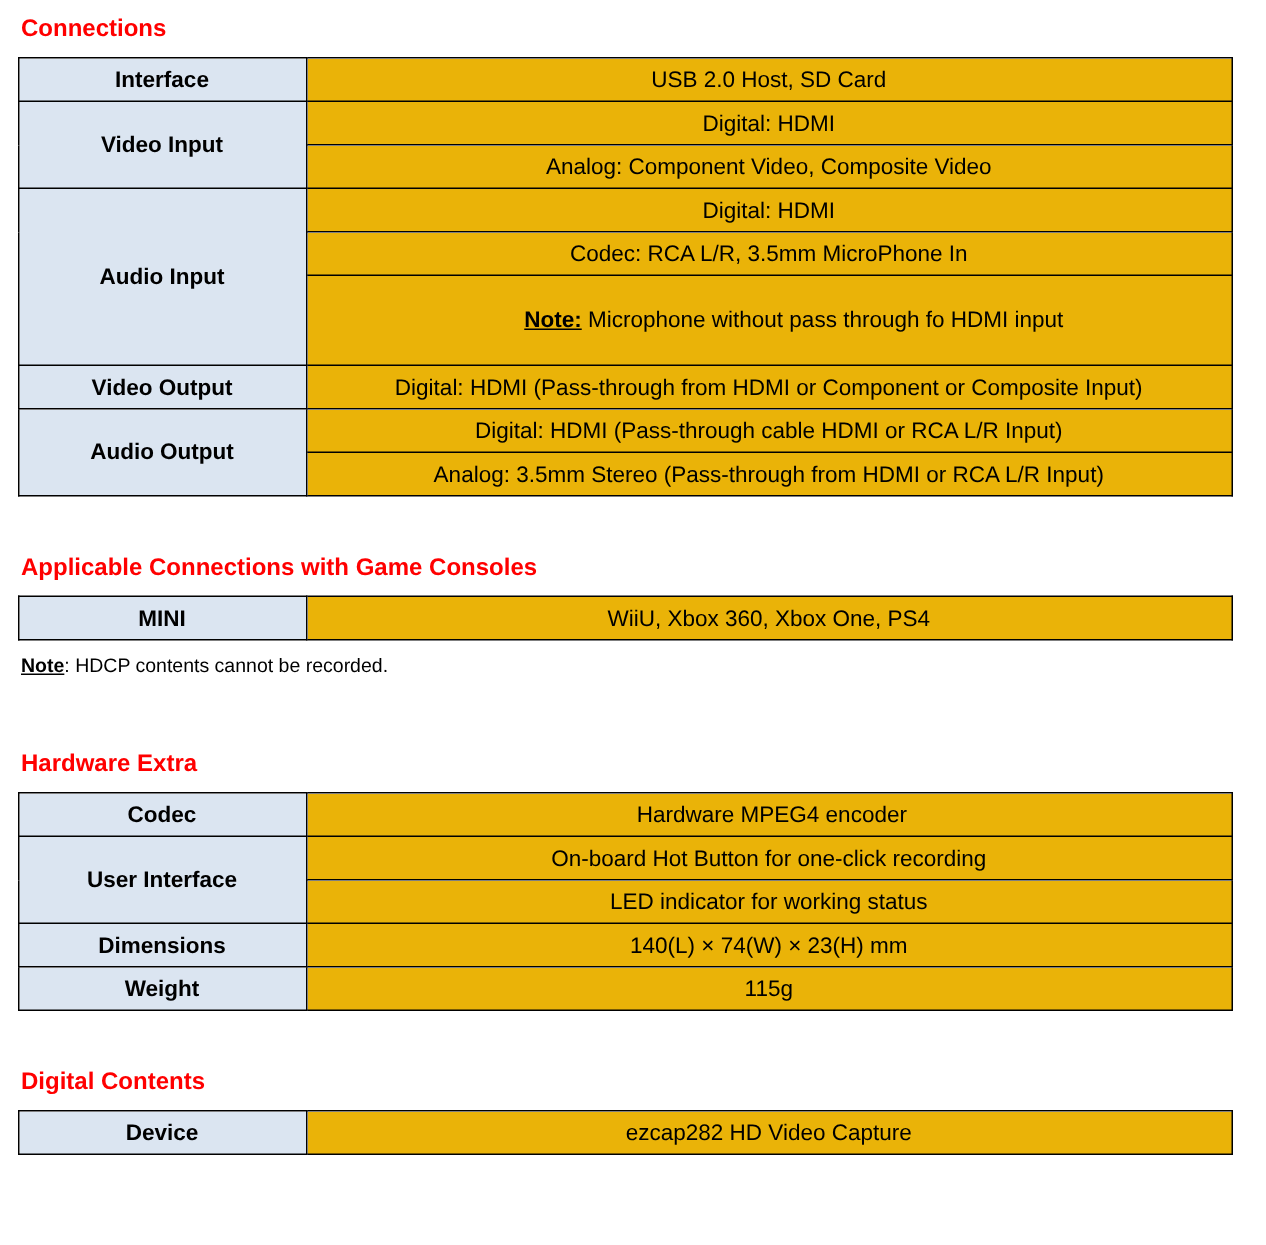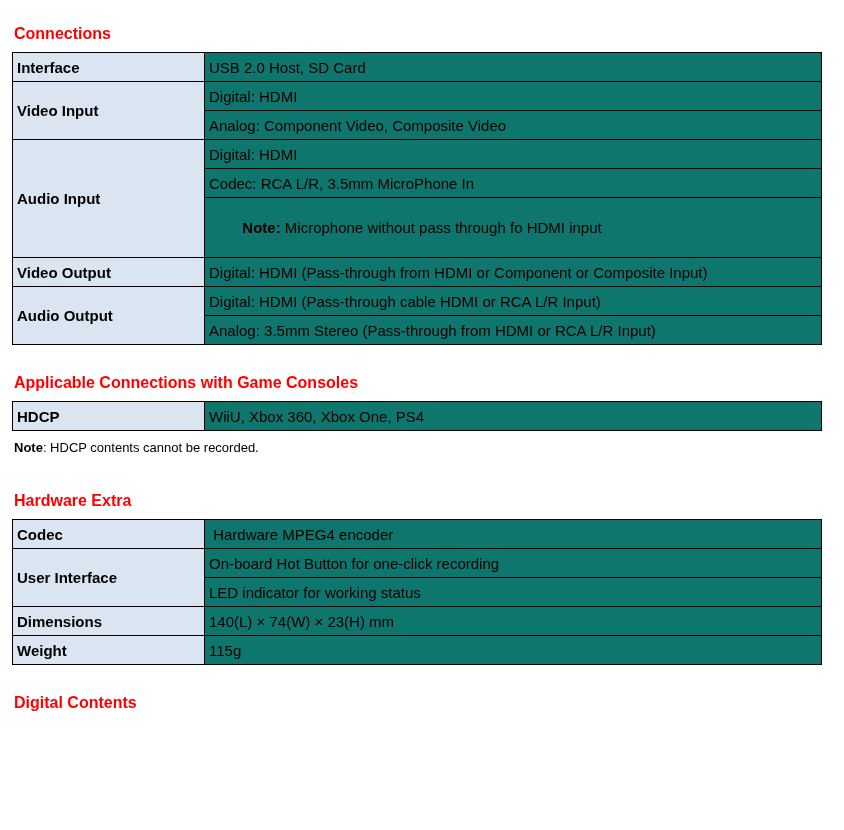--- a/index.html
+++ b/index.html
@@ -3,52 +3,53 @@
 <meta charset="utf-8">
 <style>
   * { box-sizing: border-box; }
   html, body {
     margin: 0; padding: 0;
     background: #ffffff;
     font-family: "Liberation Sans", sans-serif;
     color: #000000;
   }
   body { width: 844px; height: 830px; overflow: hidden; }
-  .doc { padding: 24px 22px 0 12px; }
+  .doc { padding: 10px 22px 0 12px; }
   .section-heading {
     color: #ff0000;
     font-size: 16px;
     font-weight: bold;
     line-height: 19px;
     margin: 0 0 9px 2px;
   }
-  .section-heading.gap-30 { margin-top: 28px; }
-  .section-heading.gap-34 { margin-top: 34px; }
+  .section-heading.gap-30 { margin-top: 38px; }
+  .section-heading.gap-34 { margin-top: 47px; }
   .spec-table {
     border-collapse: collapse;
     width: 810px;
     table-layout: fixed;
+    text-align: center;
   }
   .spec-table td {
     border: 1px solid #000000;
     height: 29px;
     padding: 1px 5px 1px 4px;
     font-size: 15px;
     line-height: 19px;
     vertical-align: middle;
     white-space: pre-wrap;
     overflow: hidden;
   }
   td.label {
     background: #dbe5f1;
     font-weight: bold;
     width: 192px;
   }
-  td.value { background: #0f766e; }
-  .b { font-weight: bold; }
+  td.value { background: #eab308; }
+  .b { font-weight: bold; text-decoration: underline; }
   .note-line {
     font-size: 13px;
     line-height: 19px;
     margin: 7px 0 0 2px;
   }
 </style>
 </head>
 <body>
 
 <div class="doc">
@@ -90,21 +91,21 @@
     <tr>
       <td class="value">Analog: 3.5mm Stereo (Pass-through from HDMI or RCA L/R Input)</td>
     </tr>
   </tbody>
     </table>
 
   <h2 class="section-heading gap-30">Applicable Connections with Game Consoles</h2>
   <table class="spec-table">
     <tbody>
         <tr>
-      <td class="label">HDCP</td>
+      <td class="label">MINI</td>
       <td class="value">WiiU, Xbox 360, Xbox One, PS4</td>
     </tr>
   </tbody>
     </table>
   <p class="note-line">
     <span class="b">Note</span><span>: HDCP contents cannot be recorded.</span>
   </p>
 
   <h2 class="section-heading gap-34">Hardware Extra</h2>
   <table class="spec-table">
@@ -127,16 +128,20 @@
     <tr>
       <td class="label">Weight</td>
       <td class="value">115g</td>
     </tr>
   </tbody>
     </table>
 
   <h2 class="section-heading gap-30">Digital Contents</h2>
   <table class="spec-table">
     <tbody>
+        <tr>
+      <td class="label">Device</td>
+      <td class="value">ezcap282 HD Video Capture</td>
+    </tr>
   </tbody>
     </table>
 
 </div>
 
 </body></html>

